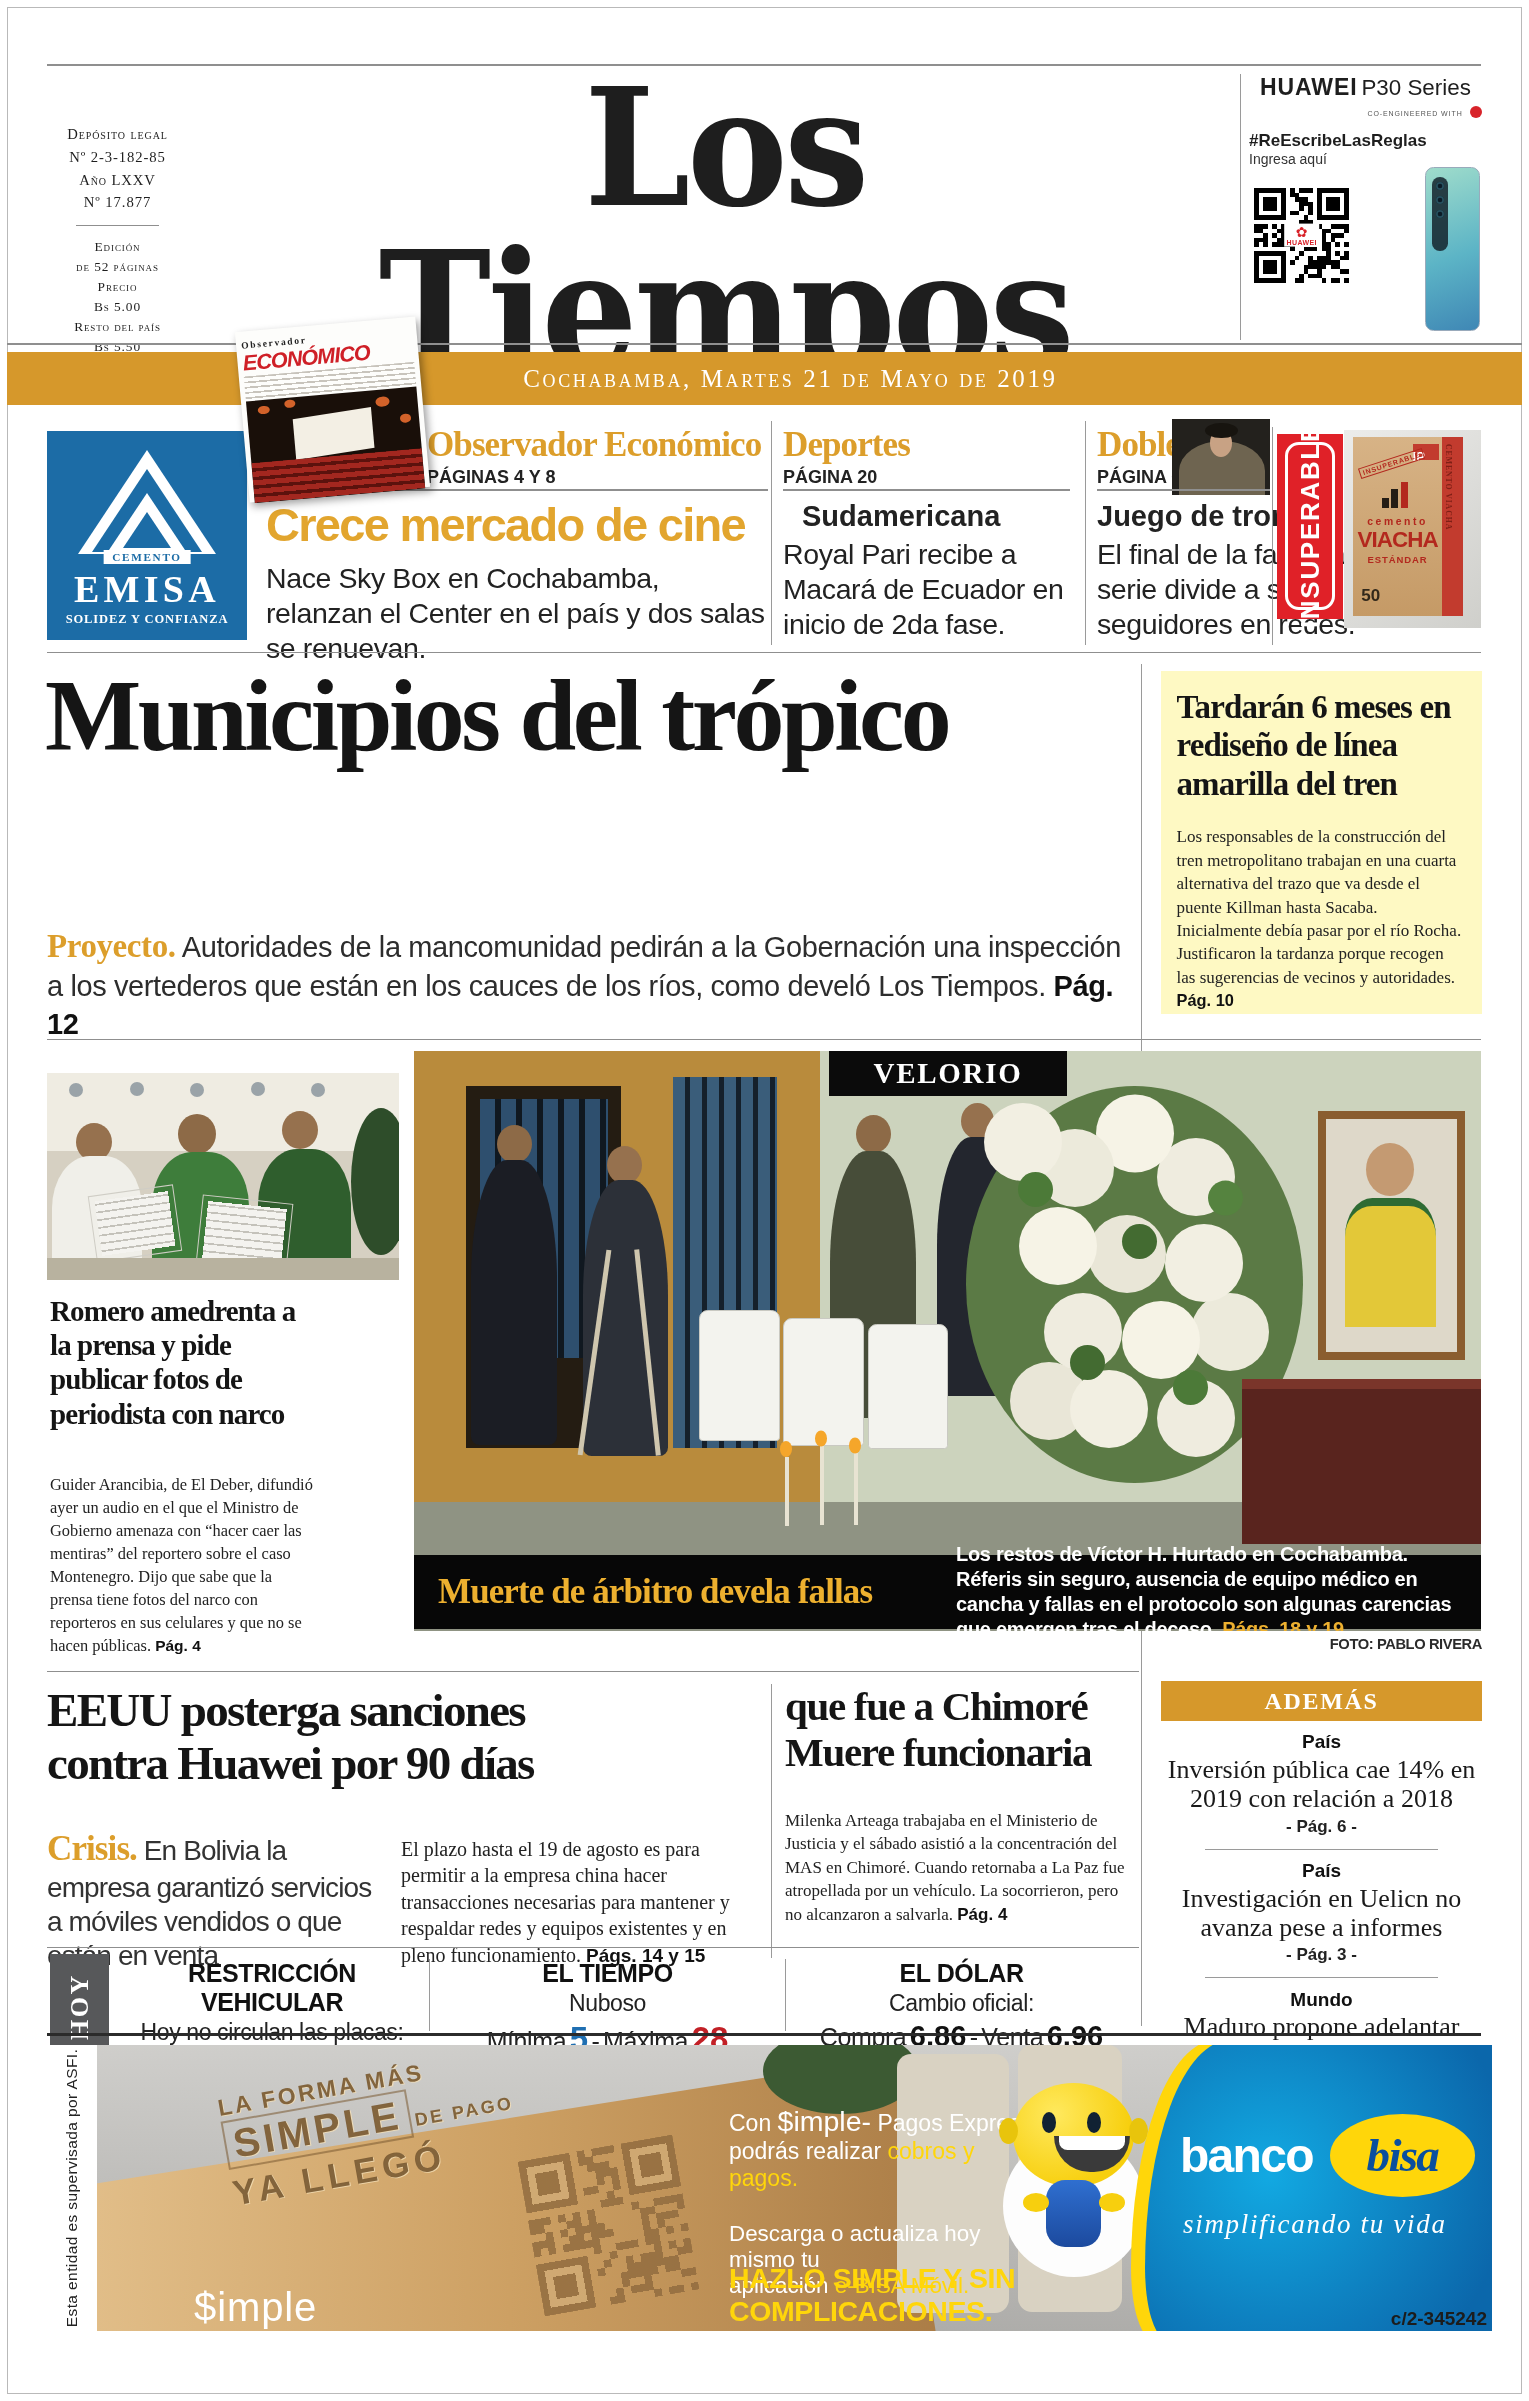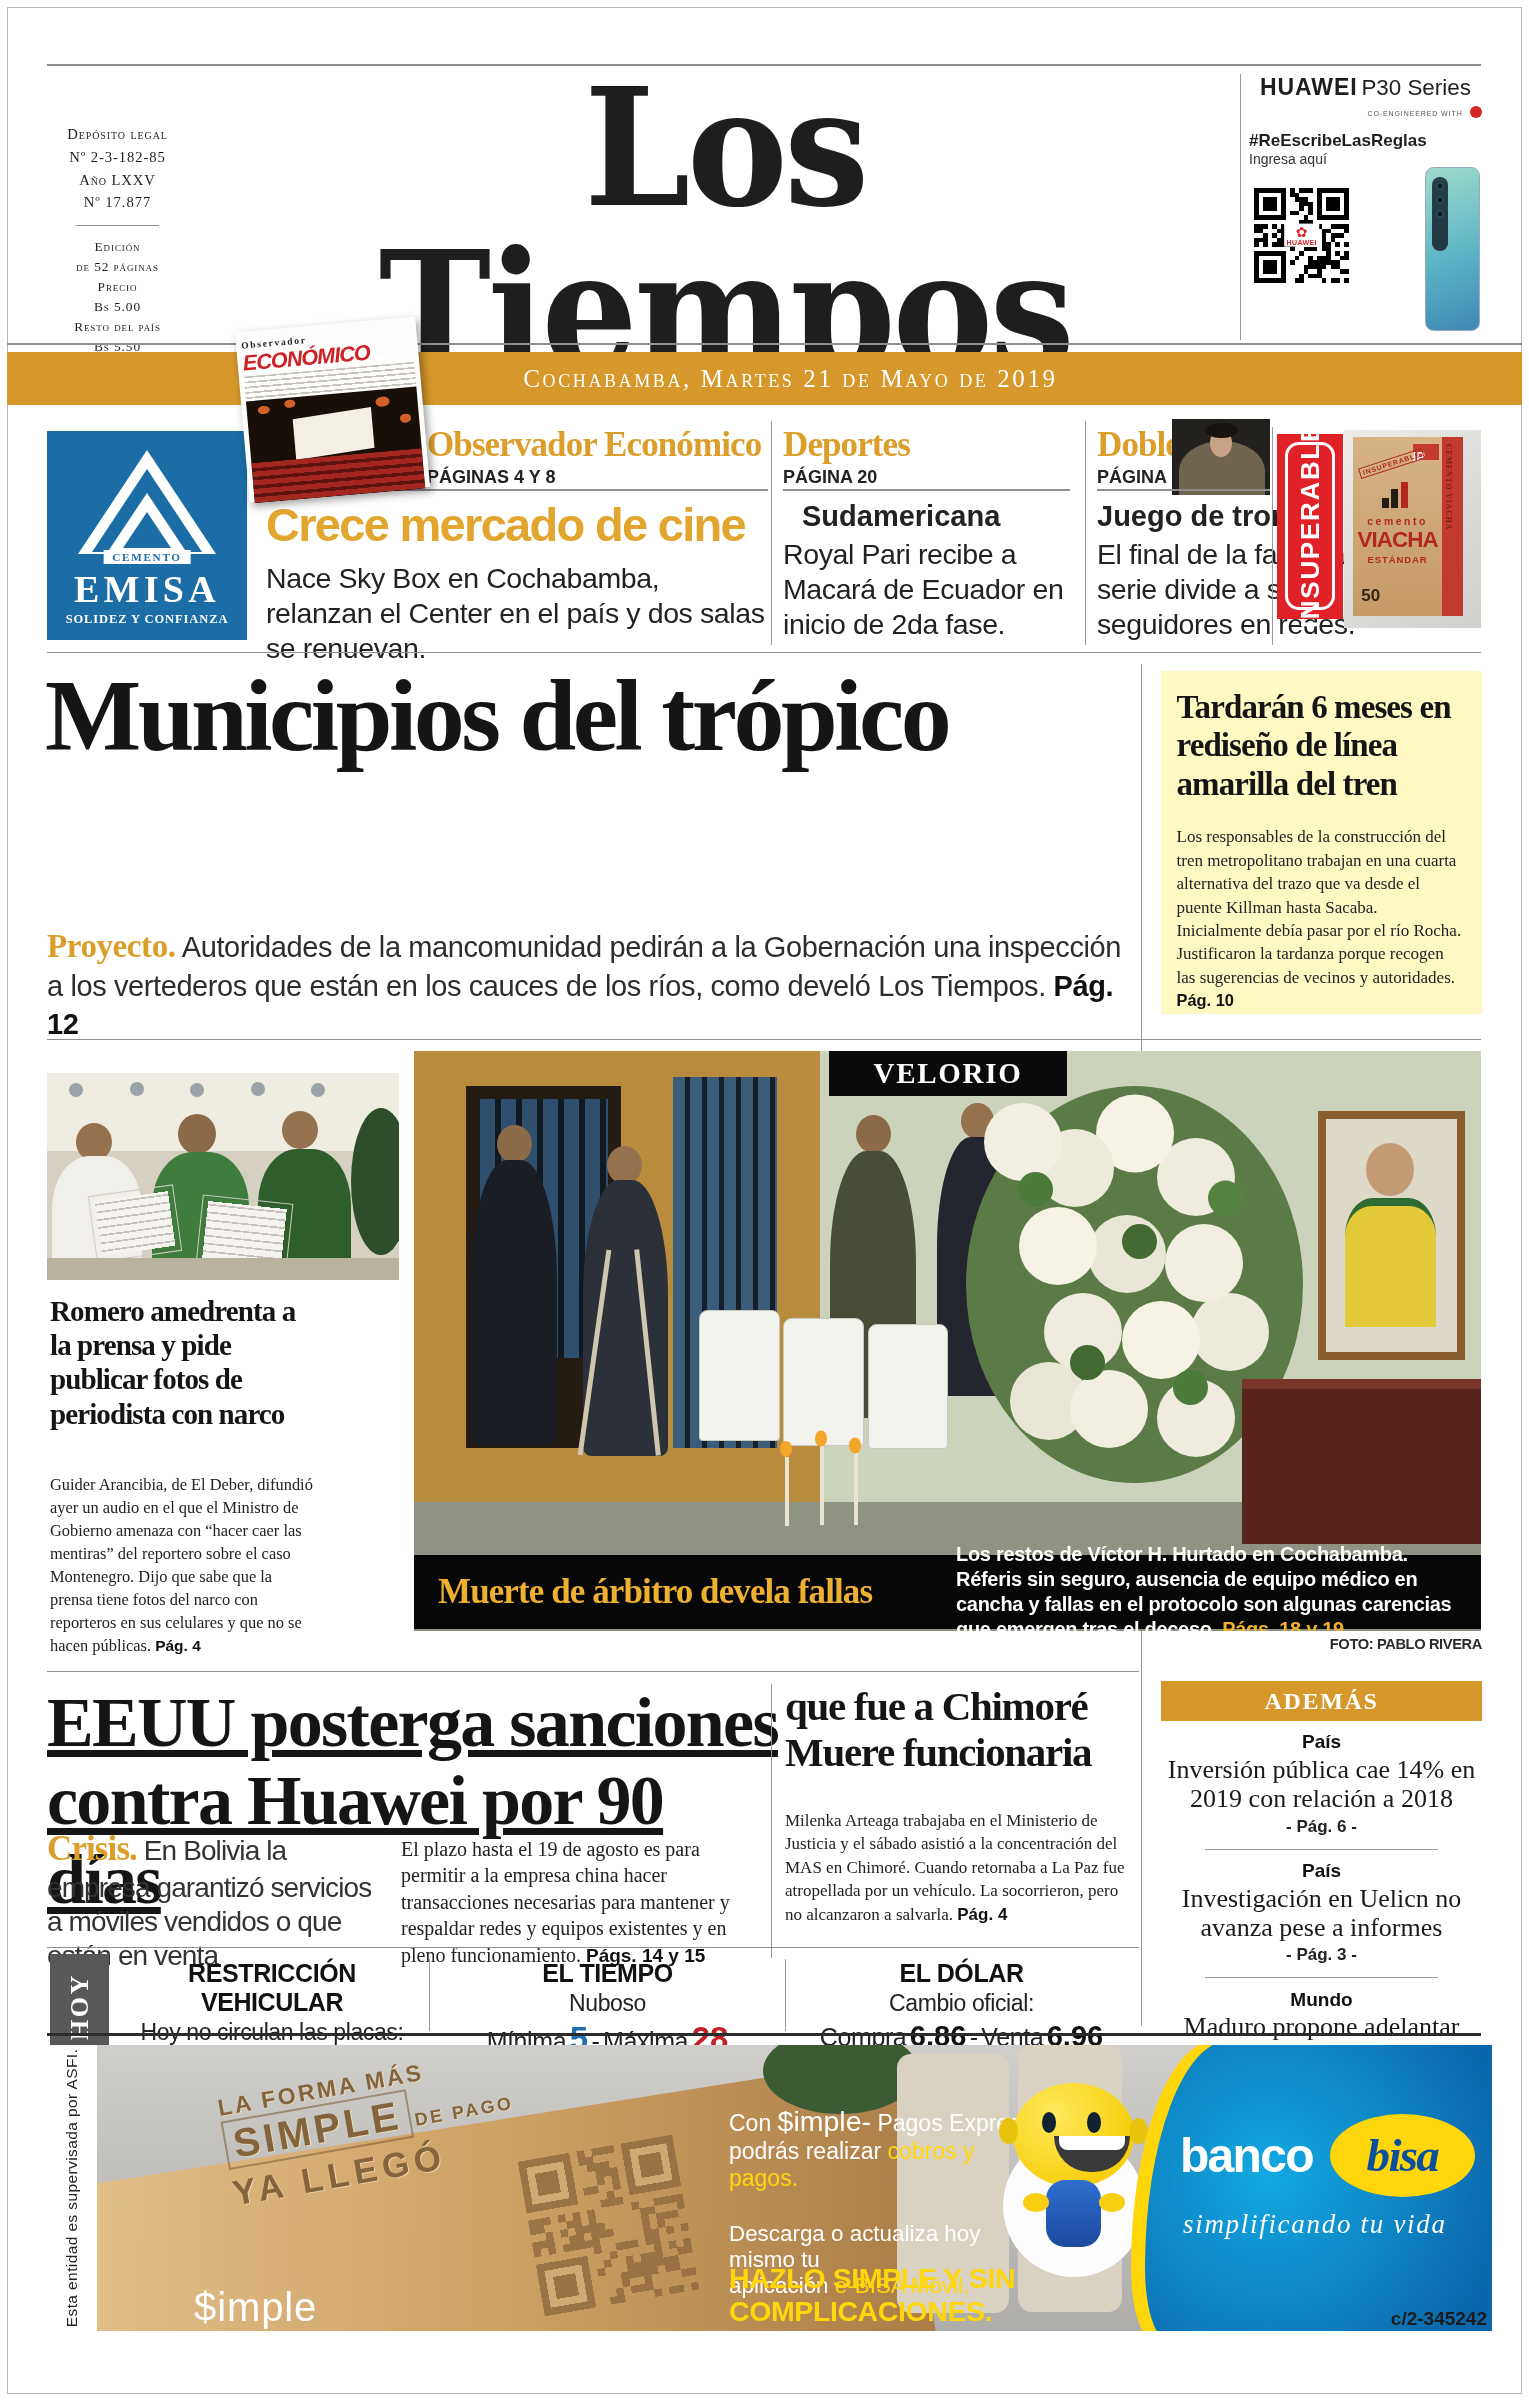--- a/index.html
+++ b/index.html
@@ -118,21 +118,21 @@
   .cap-h{width:518px;padding-left:24px;color:#EDB02F;font-size:35px;font-weight:bold;letter-spacing:-0.9px;}
   .cap-t{width:496px;color:#fff;font:bold 20px/1.25 "Liberation Sans",sans-serif;letter-spacing:-0.3px;}
   .cap-t b{color:#EDB02F;}
   .credit{left:1174px;top:1636px;width:308px;text-align:right;font:bold 14.7px "Liberation Sans",sans-serif;color:#2b2b2b;letter-spacing:-0.4px;}
 
   
   .rom-h{left:50px;top:1294px;width:259px;font-size:29px;font-weight:bold;line-height:1.18;letter-spacing:-0.9px;color:#151515;}
   .rom-b{left:50px;top:1474px;width:263px;font-size:16.4px;line-height:1.4;color:#222;}
 
   
-  .eeuu-h{left:47px;top:1684px;width:733px;font-size:70px;font-weight:bold;line-height:1.12;letter-spacing:-1.7px;color:#151515;text-decoration:underline;}
+  .eeuu-h{left:47px;top:1684px;width:733px;font-size:47px;font-weight:bold;line-height:1.12;letter-spacing:-1.7px;color:#151515;}
   .eeuu-deck{left:47px;top:1828px;width:345px;font-family:"Liberation Sans",sans-serif;font-weight:300;
              font-size:28px;line-height:1.22;color:#333;letter-spacing:-0.9px;}
   .eeuu-b{left:401px;top:1836px;width:356px;font-size:20px;line-height:1.32;color:#222;}
   .chi-h{left:785px;top:1684px;width:354px;font-size:41px;font-weight:bold;line-height:1.12;letter-spacing:-1.3px;color:#151515;}
   .chi-b{left:785px;top:1809px;width:345px;font-size:17px;line-height:1.38;color:#222;}
 
   
   .ademas{left:1161px;top:1681px;width:321px;text-align:center;}
   .ad-bar{height:40px;background:#D6982B;color:#fff;font:bold 24px/40px "Liberation Serif",serif;letter-spacing:1.7px;font-variant:small-caps;}
   .ad-sec{margin-top:10.4px;font:bold 19px "Liberation Sans",sans-serif;color:#111;}

